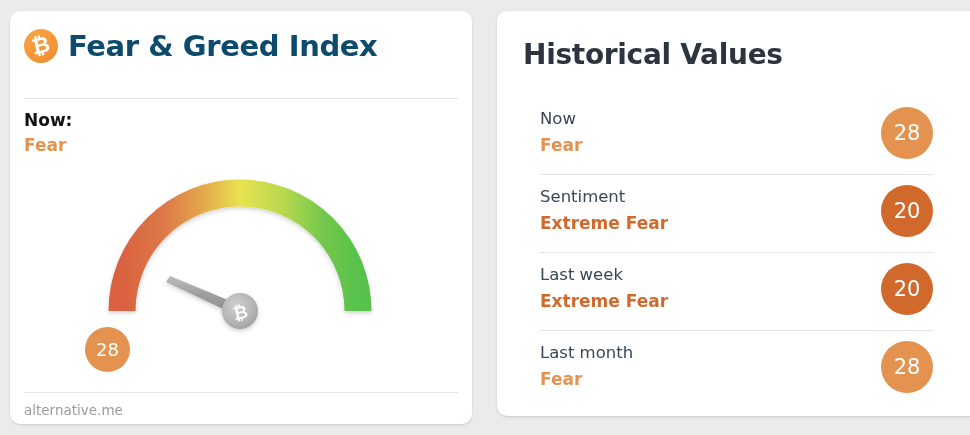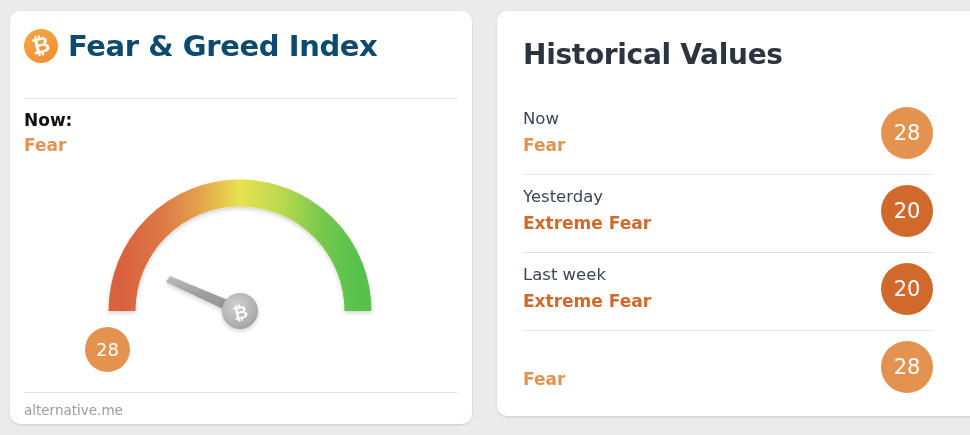--- a/index.html
+++ b/index.html
@@ -174,20 +174,21 @@
   #history-list {
     position: absolute;
     left: 26px;
     top: 86px;
     width: 410px;
   }
   .hist-row {
     position: relative;
     height: 77px;
     border-bottom: 1px solid #e4e4e4;
+    margin-left: 17px;
   }
   .hist-row:last-child {
     border-bottom: none;
   }
   .hist-period {
     position: absolute;
     left: 0;
     top: 12px;
     font-size: 16.5px;
     color: #3b4656;
@@ -278,29 +279,30 @@
 
   <div class="card" id="history-card">
     <div id="history-title">Historical Values</div>
     <div id="history-list">
         <div class="hist-row">
           <div class="hist-period">Now</div>
           <div class="hist-value" style="color: rgb(227, 146, 79);">Fear</div>
           <div class="hist-badge" style="background: rgb(227, 146, 79);">28</div>
         </div>
         <div class="hist-row">
-          <div class="hist-period">Yesterday</div>
+          <div class="hist-period">Sentiment</div>
           <div class="hist-value" style="color: rgb(210, 105, 44);">Extreme Fear</div>
           <div class="hist-badge" style="background: rgb(210, 105, 44);">20</div>
         </div>
         <div class="hist-row">
           <div class="hist-period">Last week</div>
           <div class="hist-value" style="color: rgb(210, 105, 44);">Extreme Fear</div>
           <div class="hist-badge" style="background: rgb(210, 105, 44);">20</div>
         </div>
         <div class="hist-row">
+          <div class="hist-period">Last month</div>
           <div class="hist-value" style="color: rgb(227, 146, 79);">Fear</div>
           <div class="hist-badge" style="background: rgb(227, 146, 79);">28</div>
         </div>
       </div>
   </div>
 
 </div>
 
 </body></html>

